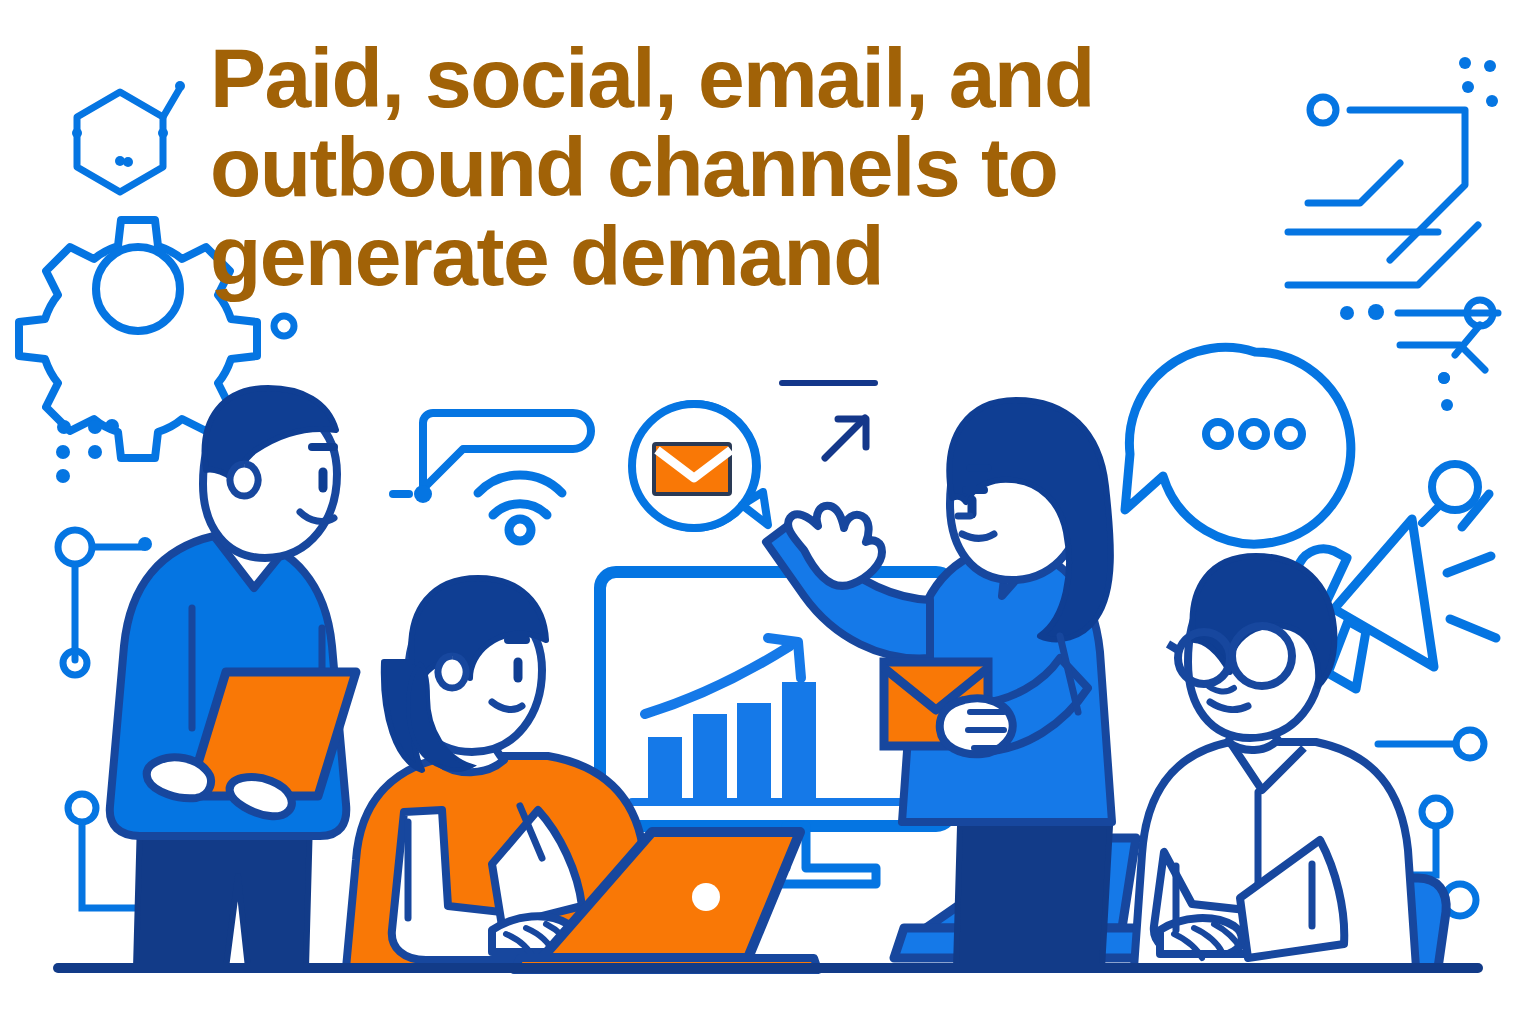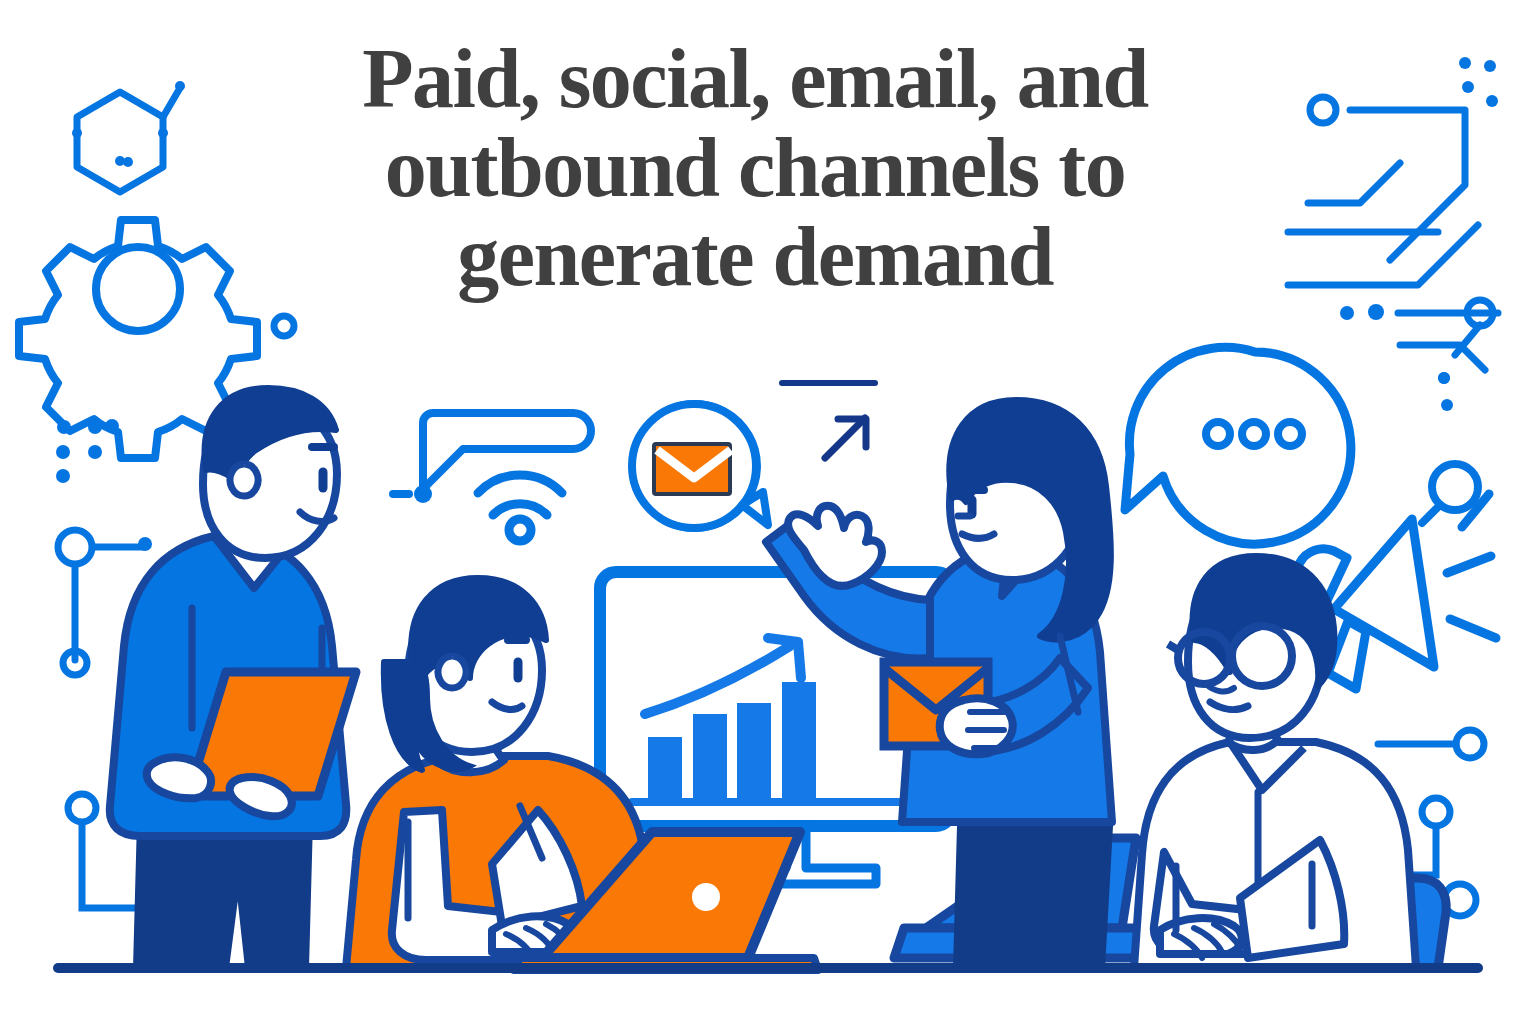--- a/index.html
+++ b/index.html
@@ -22,27 +22,26 @@
     position: absolute;
     inset: 0;
     width: 1536px;
     height: 1024px;
   }
   .headline {
     position: absolute;
     left: 210px;
     top: 34px;
     width: 1090px;
-    text-align: center;
-    font-family: Liberation Serif, serif;
+    font-family: Liberation Sans, sans-serif;
     font-weight: 700;
     font-size: 84px;
     line-height: 1.06;
     letter-spacing: -1.5px;
-    color: #404040;
+    color: #a16207;
     white-space: pre-line;
     pointer-events: none;
   }
 </style>
 </head>
 <body>
 
 <div id="stage">
 
   <svg id="scene" viewBox="0 0 1536 1024" xmlns="http://www.w3.org/2000/svg">

